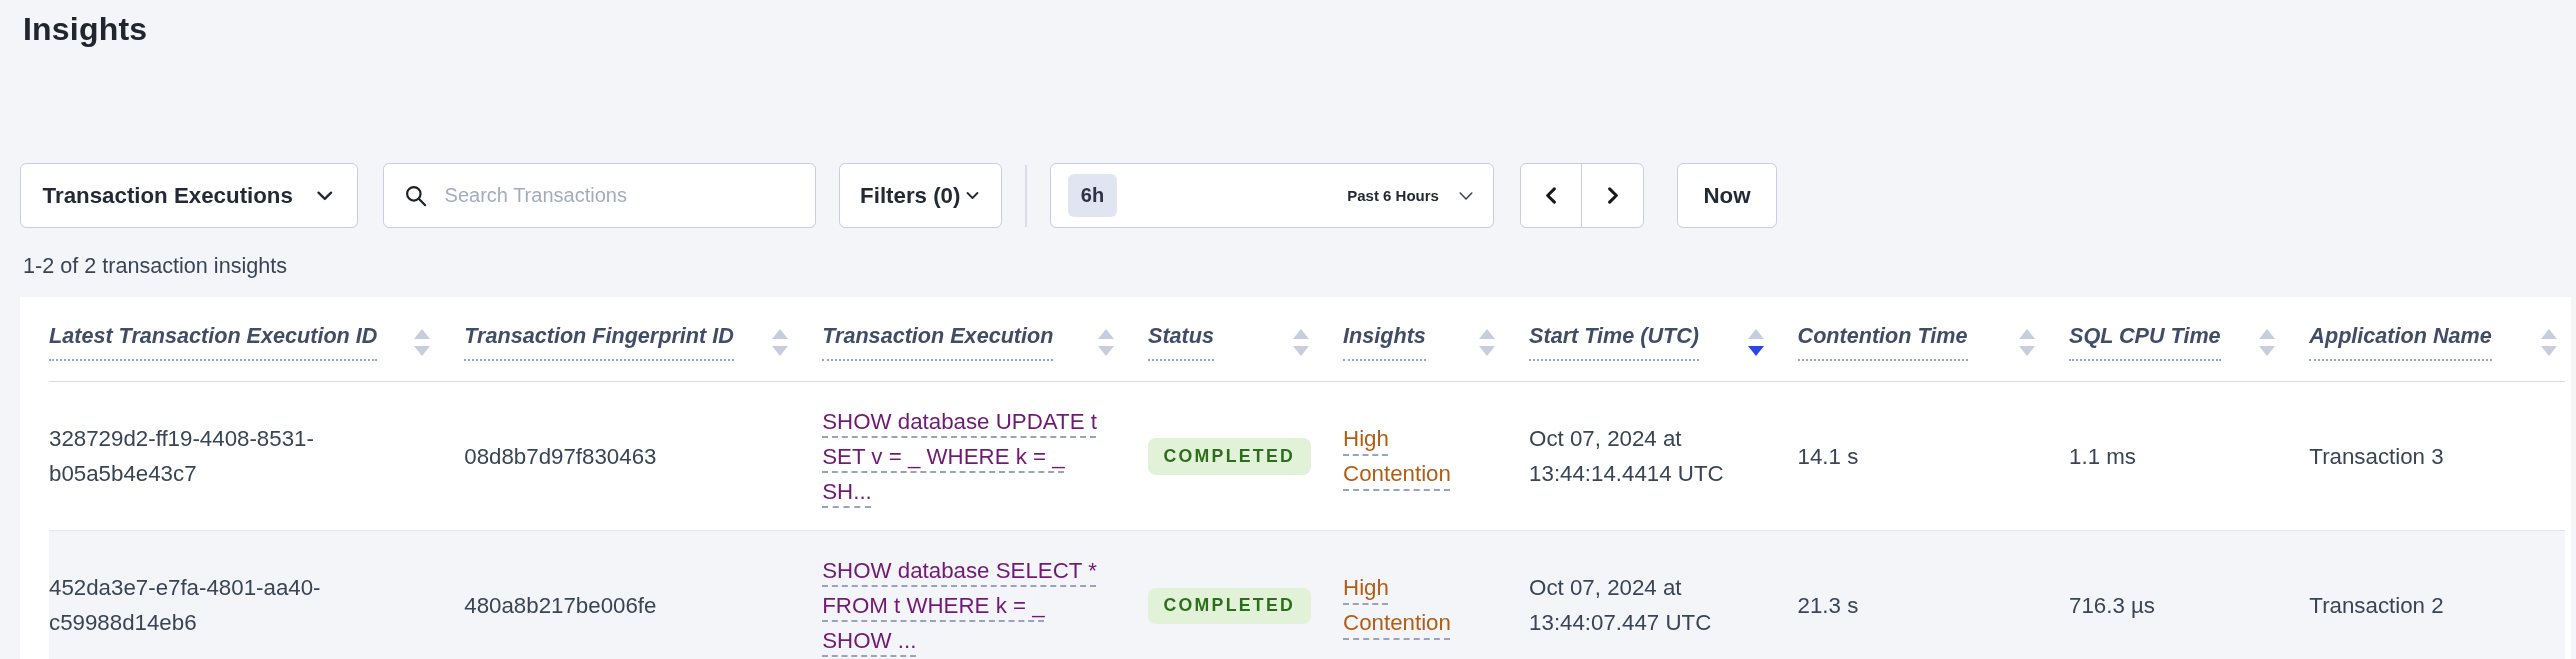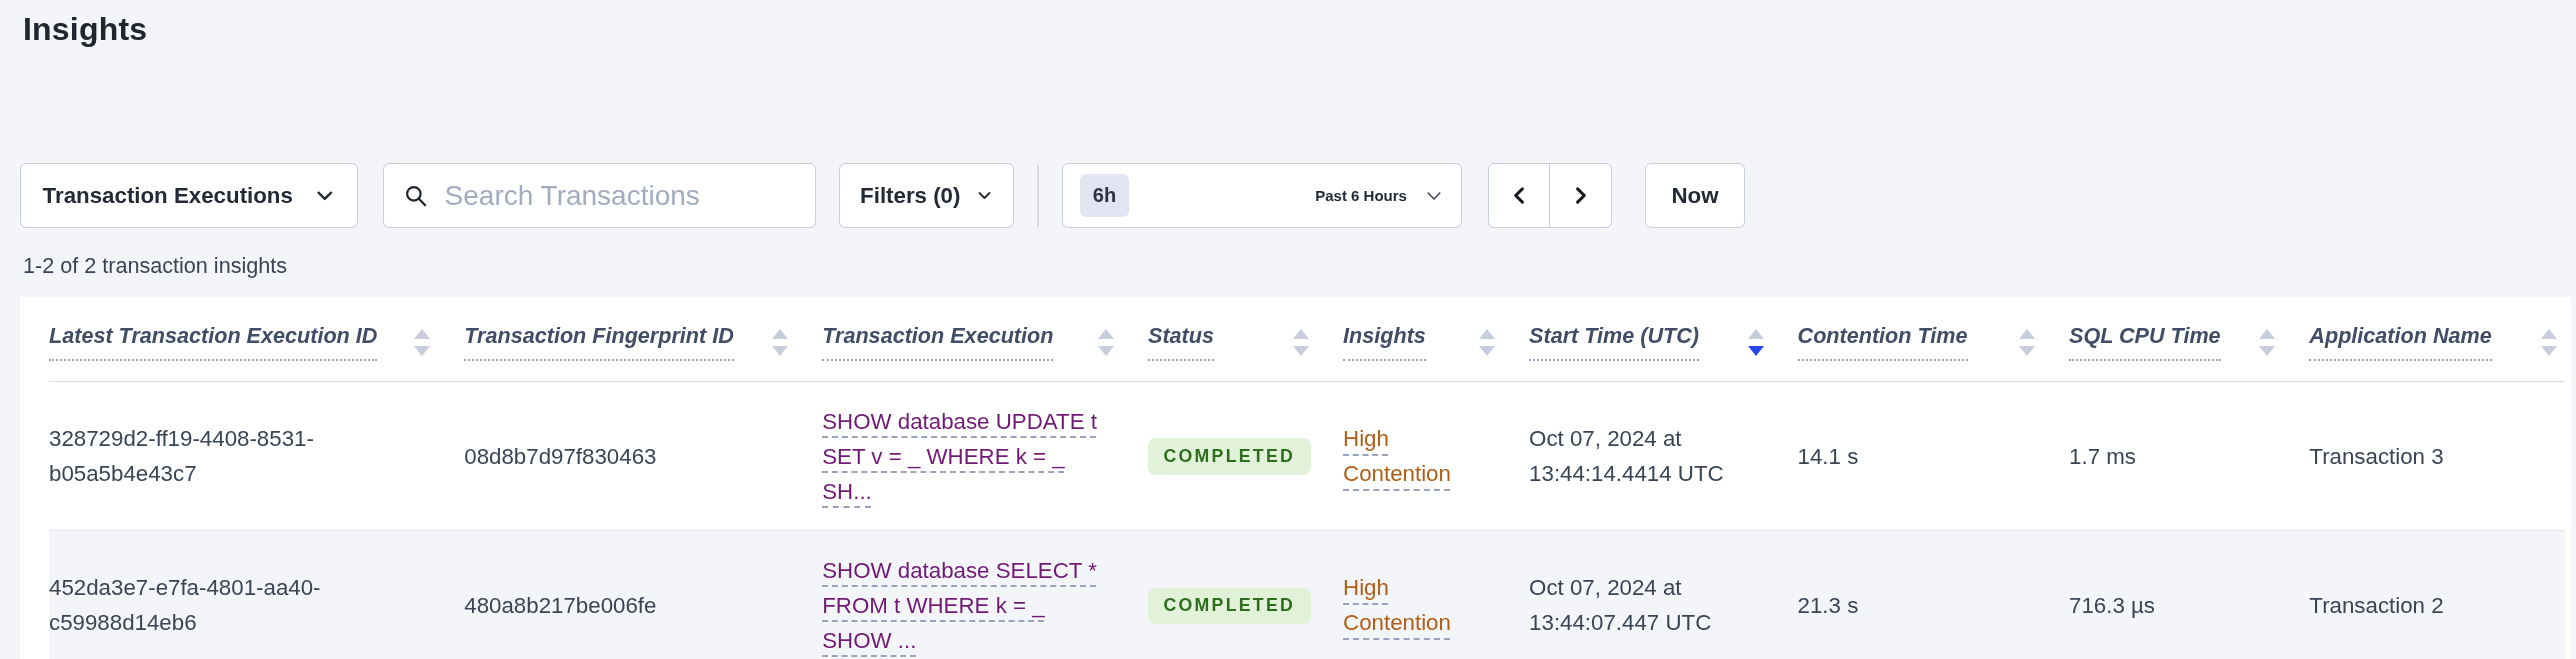--- a/index.html
+++ b/index.html
@@ -35,26 +35,26 @@
     font-size: 22.3px; font-weight: 700; color: #242a35; cursor: pointer;
   }
   .dropdown-btn { padding: 0 21.6px; gap: 21px; }
   .search-box {
     display: flex; align-items: center; gap: 14px;
     background: #fff; border: 1.5px solid #c7cddc; border-radius: 6.2px;
     height: 65px; width: 433px; margin-left: 25px; padding: 0 18.5px;
   }
   .search-box input {
     border: none; outline: none; background: transparent;
-    font-family: inherit; font-size: 28px; color: #394455; width: 100%;
+    font-family: inherit; font-size: 20px; color: #394455; width: 100%;
   }
   .search-box input::placeholder { color: #a2abc0; }
-  .filters-btn { margin-left: 23px; padding: 15px 20px; gap: 16px; }
+  .filters-btn { margin-left: 23px; padding: 15px 20px; gap: 4px; }
   .toolbar-divider { width: 1.5px; height: 62px; background: #d9dde8; margin: 0 23px; }
-  .time-picker { width: 400px; padding: 0 17px; gap: 17px; }
+  .time-picker { width: 444px; padding: 0 17px; gap: 17px; }
   .time-chip {
     background: #e1e5f1; border-radius: 6.2px; height: 43px; min-width: 49px;
     display: flex; align-items: center; justify-content: center;
     font-size: 20px; font-weight: 700; color: #2c3344; padding: 0 9.2px;
   }
   .time-label { flex: 1; text-align: right; font-size: 15px; font-weight: 700; color: #242a35; }
   .arrow-group { display: flex; margin-left: 26px; }
   .arrow-btn { width: 63px; justify-content: center; }
   .arrow-btn.left  { border-radius: 6.2px 0 0 6.2px; }
   .arrow-btn.right { border-radius: 0 6.2px 6.2px 0; margin-left: -1.5px; }
@@ -284,21 +284,21 @@
           <td>08d8b7d97f830463</td>
           <td>
               <div class="stmt">SHOW database UPDATE t SET v = _ WHERE k = _ SH...</div>
             </td>
           <td><span class="badge">COMPLETED</span></td>
           <td><span class="insight-link">High Contention</span></td>
           <td>
               <div class="start-time">Oct 07, 2024 at 13:44:14.4414 UTC</div>
             </td>
           <td>14.1 s</td>
-          <td>1.7 ms</td>
+          <td>1.1 ms</td>
           <td>Transaction 3</td>
         </tr>
         <tr class="alt">
           <td>452da3e7-e7fa-4801-aa40-c59988d14eb6</td>
           <td>480a8b217be006fe</td>
           <td>
               <div class="stmt">SHOW database SELECT * FROM t WHERE k = _ SHOW ...</div>
             </td>
           <td><span class="badge">COMPLETED</span></td>
           <td><span class="insight-link">High Contention</span></td>

